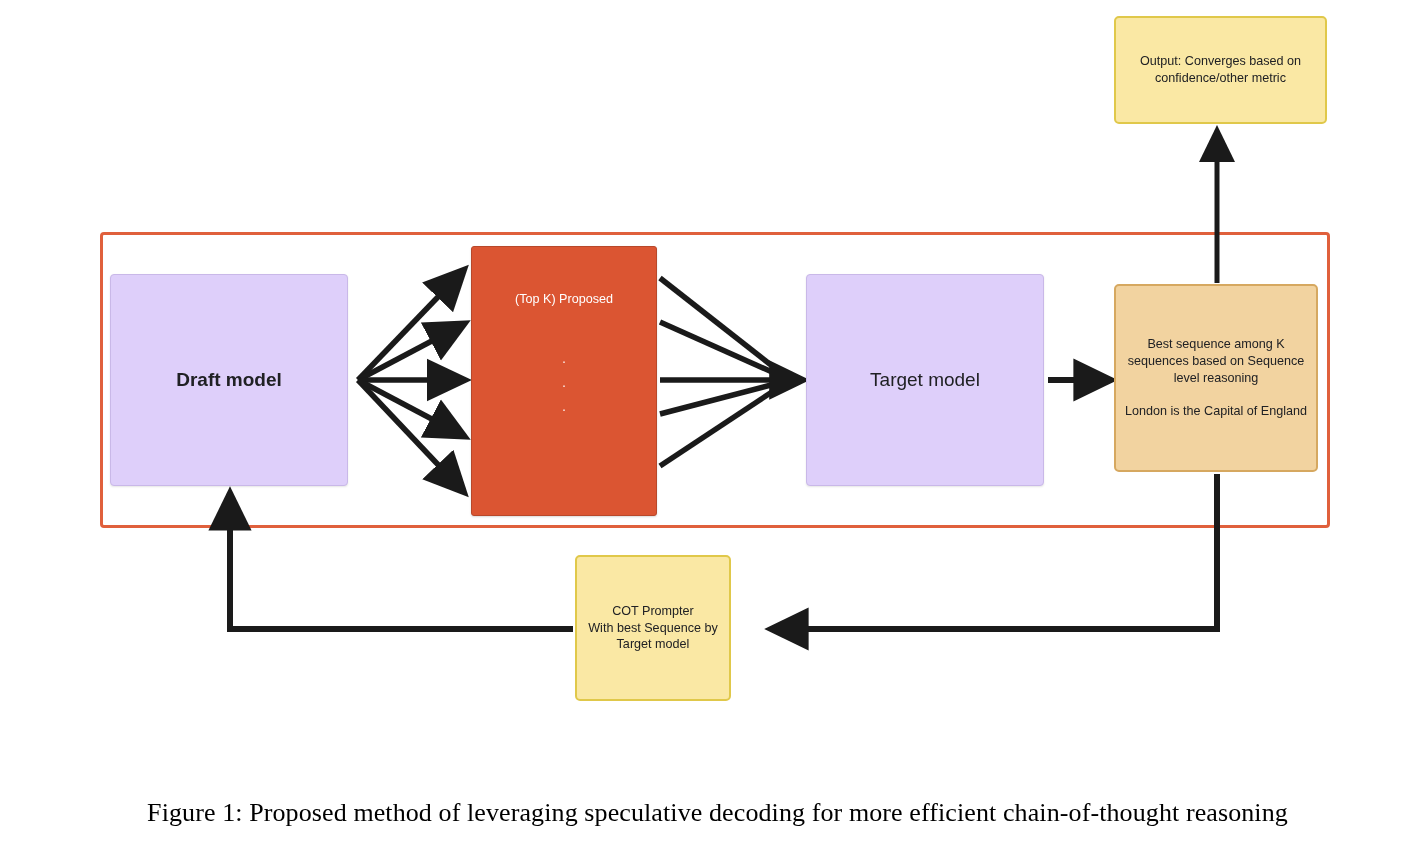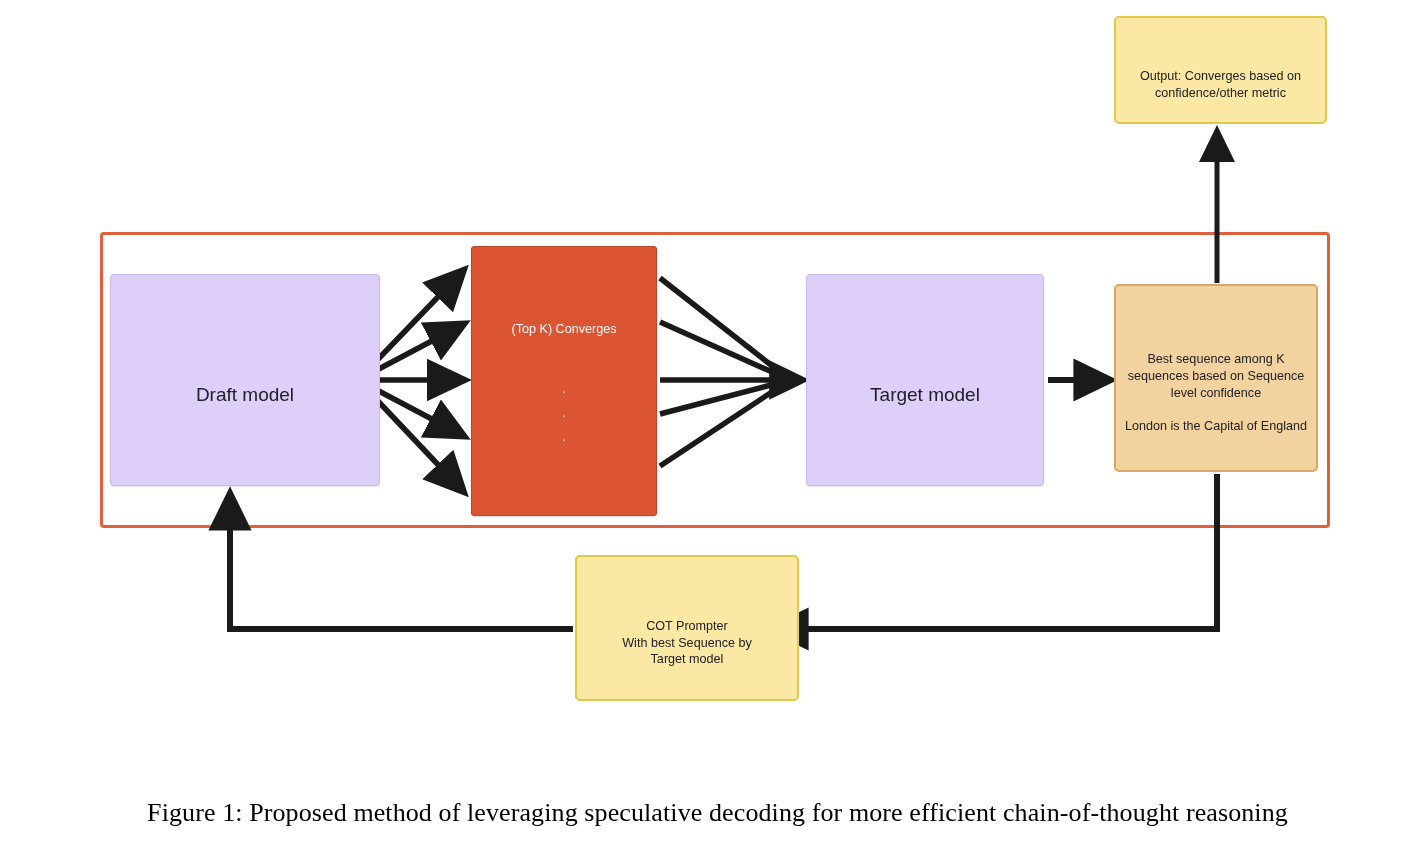--- a/index.html
+++ b/index.html
@@ -33,45 +33,45 @@
     box-sizing: border-box;
     display: flex;
     align-items: center;
     justify-content: center;
     text-align: center;
     border-radius: 4px;
   }
   .node-text {
     white-space: pre-line;
     line-height: 1.32;
-    margin-top: 30px;
   }
 
   
   #pipeline-container {
     position: absolute;
     left: 100px;
     top: 232px;
     width: 1230px;
     height: 296px;
     border: 3px solid #e0603c;
     border-radius: 4px;
     box-sizing: border-box;
     background: transparent;
   }
 
   
   #draft-model {
     left: 110px;
     top: 274px;
-    width: 270px;
+    width: 238px;
     height: 212px;
     background: #decffa;
     border: 1px solid #c9b8e8;
     box-shadow: 0 1px 2px rgba(0,0,0,0.10);
+    font-weight: bold;
   }
   #draft-model .node-text { font-size: 19px; color: #202124; }
 
   
   #target-model {
     left: 806px;
     top: 274px;
     width: 238px;
     height: 212px;
     background: #decffa;
@@ -125,21 +125,21 @@
     background: #fae8a4;
     border: 2px solid #e0c84a;
     border-radius: 5px;
   }
   #output-box .node-text { font-size: 12.6px; color: #202124; padding: 0 10px; }
 
   
   #cot-prompter {
     left: 575px;
     top: 555px;
-    width: 224px;
+    width: 156px;
     height: 146px;
     background: #fae8a4;
     border: 2px solid #e0c84a;
     border-radius: 5px;
   }
   #cot-prompter .node-text { font-size: 12.6px; color: #202124; padding: 0 8px; }
 
   
   #figure-caption {
     position: absolute;
@@ -204,33 +204,33 @@
       <polyline points="573,629 230,629 230,497" marker-end="url(#ah-big)"></polyline>
     </g>
   </svg>
 
   <div class="node" id="draft-model">
     <span class="node-text">Draft model</span>
   </div>
 
   <div class="node" id="topk-sequences">
     <div class="node-text">
-      <span class="topk-title">(Top K) Converges</span>
+      <span class="topk-title">(Top K) Proposed</span>
       <span class="topk-dots">.
 .
 .</span>
     </div>
   </div>
 
   <div class="node" id="target-model">
     <span class="node-text">Target model</span>
   </div>
 
   <div class="node" id="best-sequence">
-    <span class="node-text">Best sequence among K sequences based on Sequence level confidence
+    <span class="node-text">Best sequence among K sequences based on Sequence level reasoning
 
 London is the Capital of England</span>
   </div>
 
   <div class="node" id="output-box">
     <span class="node-text">Output: Converges based on confidence/other metric</span>
   </div>
 
   <div class="node" id="cot-prompter">
     <span class="node-text">COT Prompter

